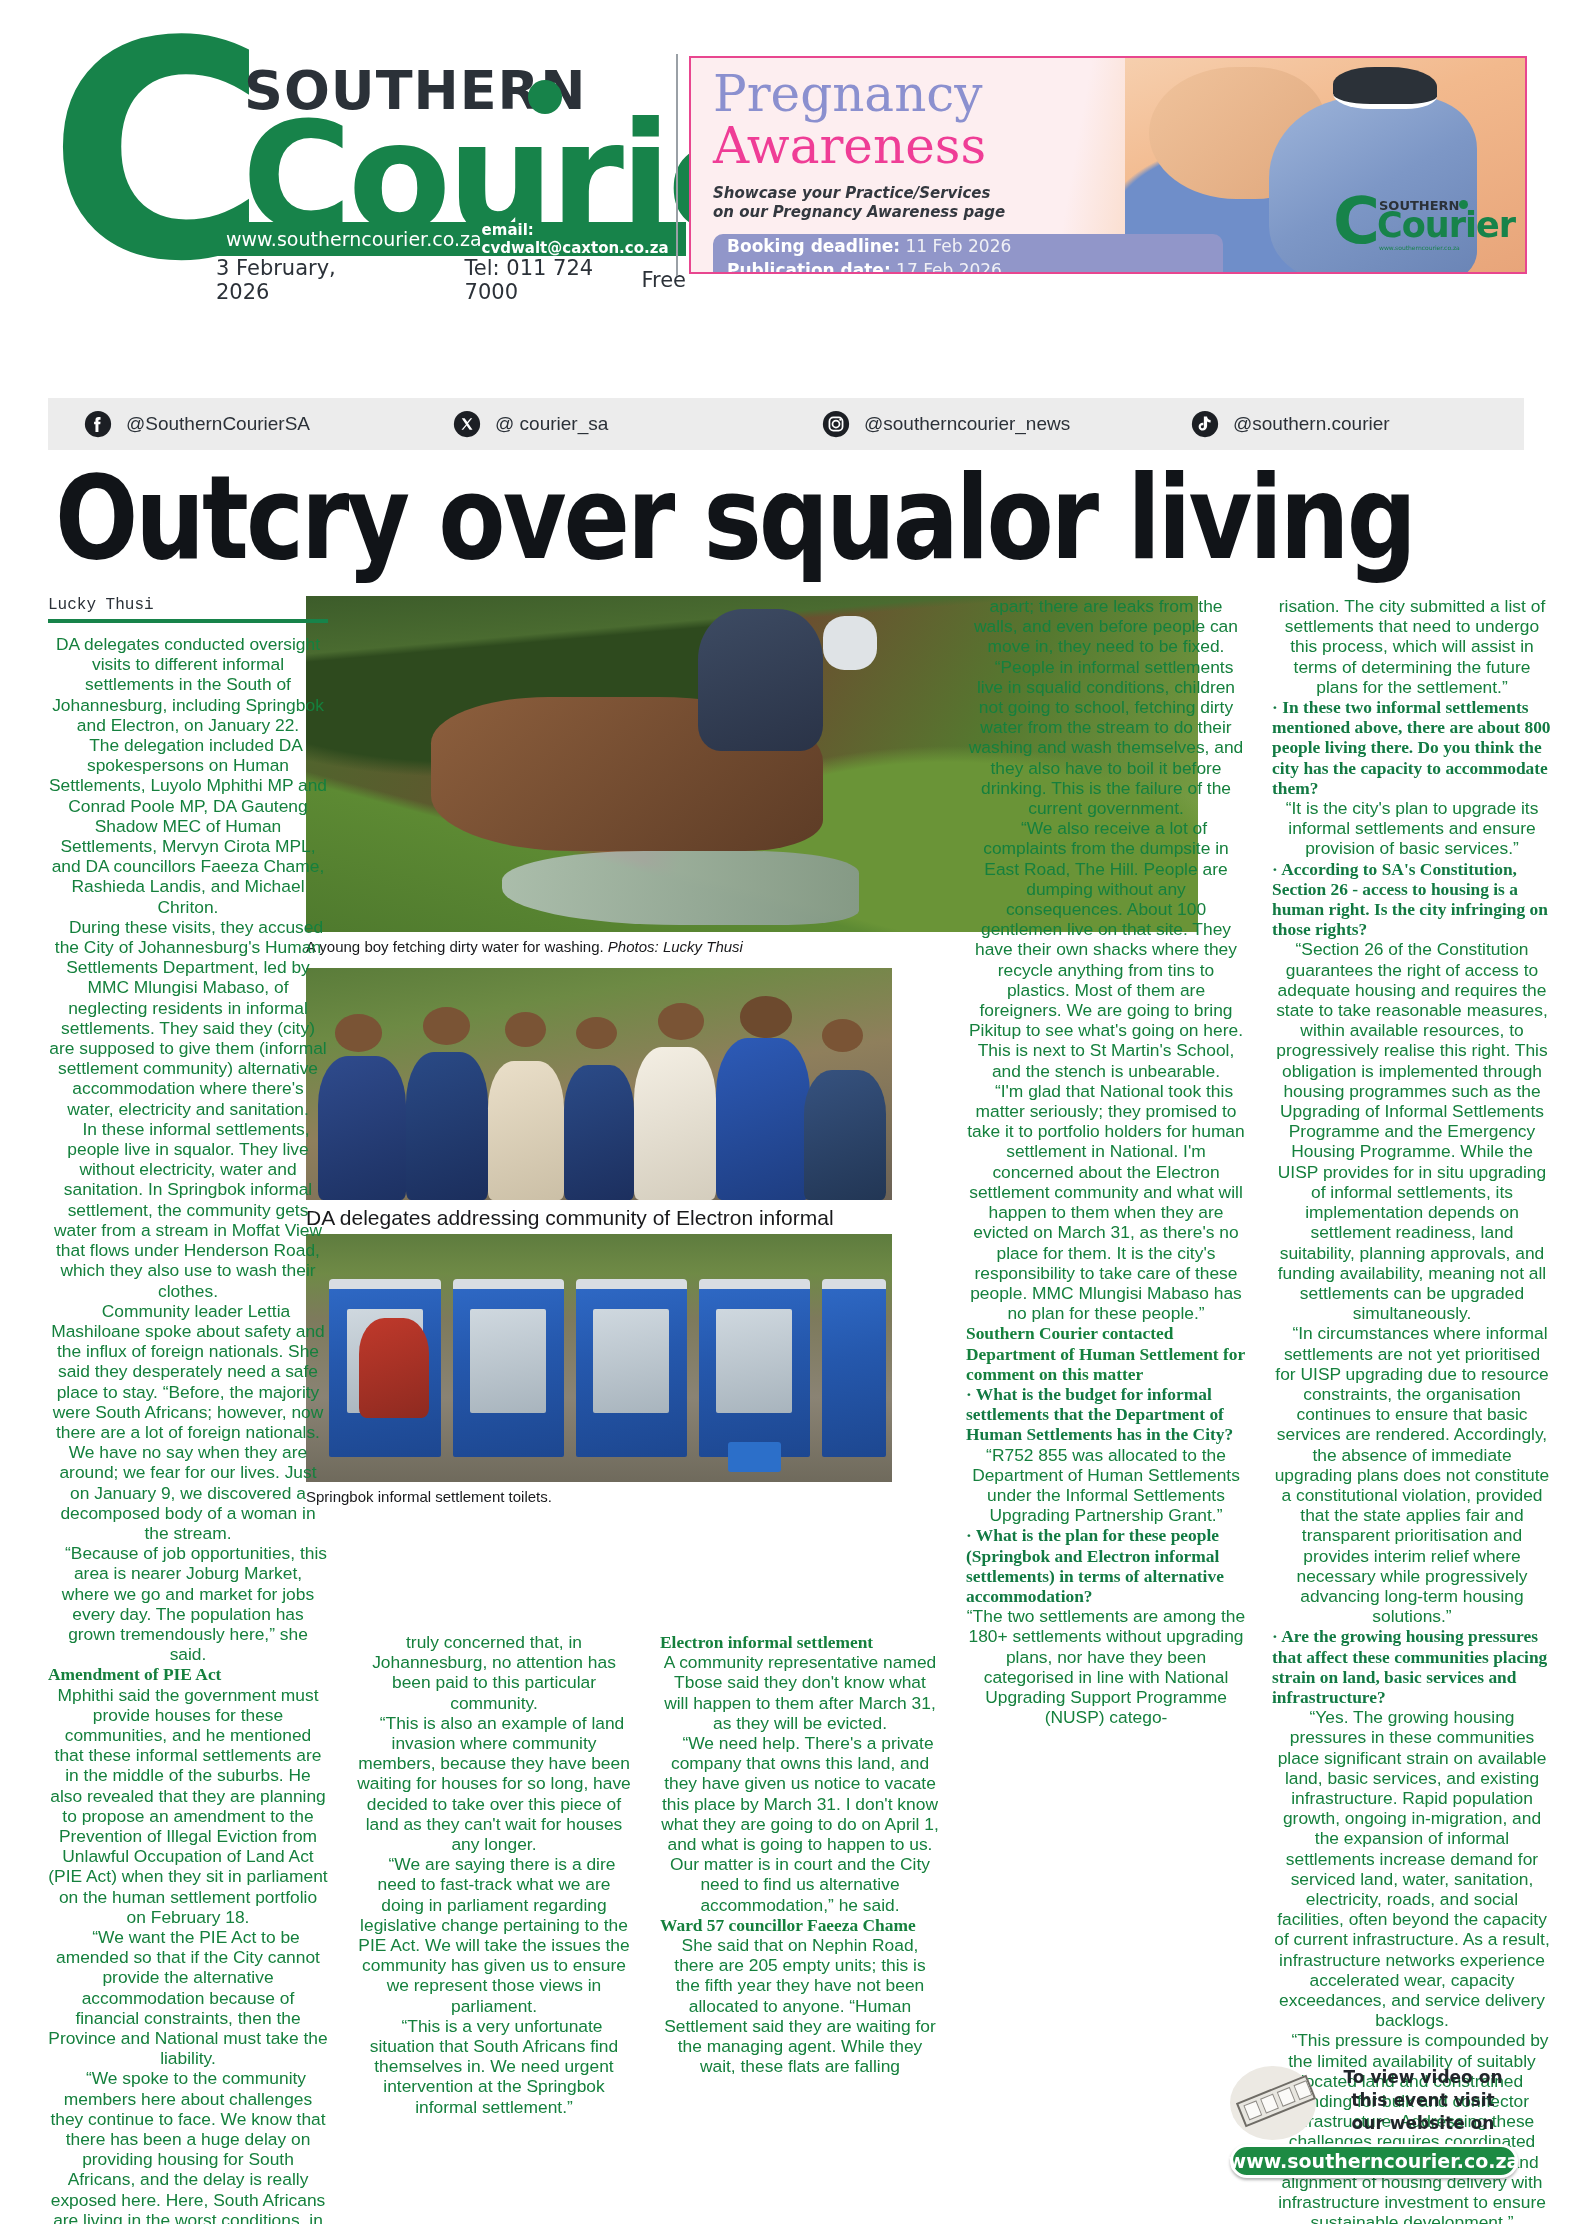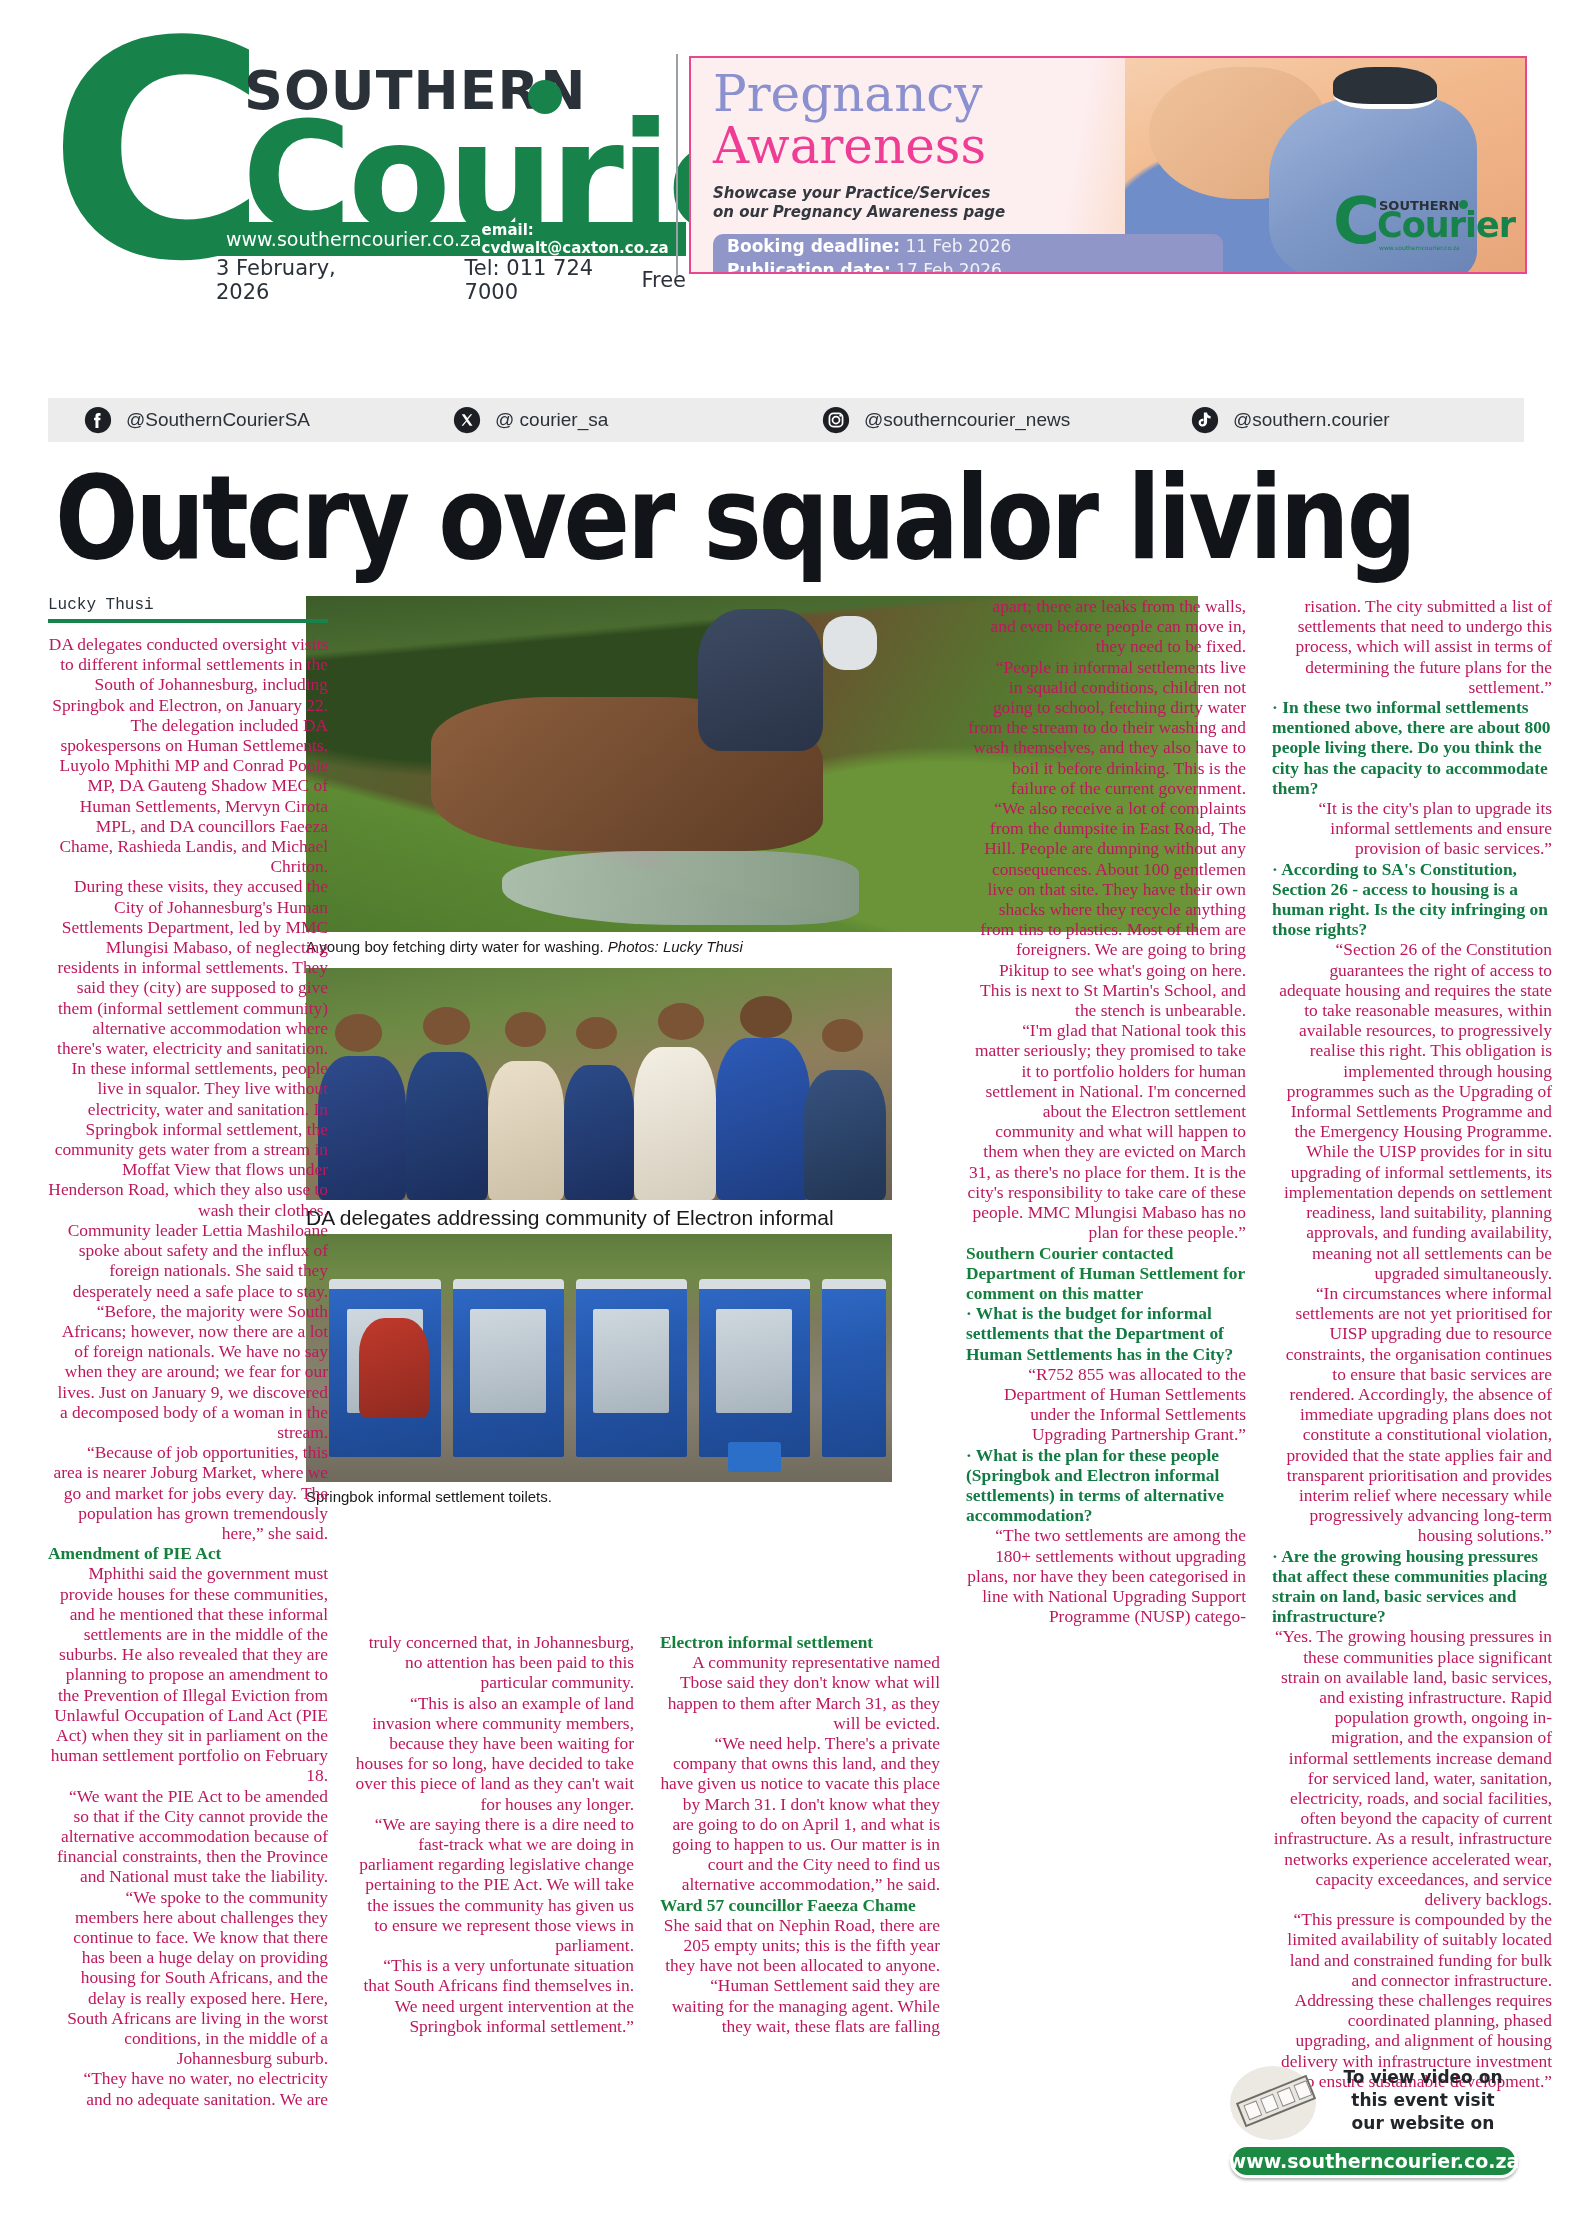--- a/index.html
+++ b/index.html
@@ -143,21 +143,21 @@
     position:absolute; left:44px; top:14px; font-size:35px; font-weight:bold;
     color:#17834a; letter-spacing:-1px; line-height:35px;
   }
   .preg-logo .pl-url {
     position:absolute; left:46px; top:50px; font-size:6px; color:#17834a;
   }
 
   
   .social-bar {
     position:absolute; left:48px; top:398px;
-    width:1476px; height:44px;
+    width:1476px; height:52px;
     background:#ececec;
     display:flex; align-items:center;
   }
   .social-item { display:flex; align-items:center; width:25%; padding-left:36px; }
   .social-item .sname {
     font-family:"Liberation Sans", sans-serif;
     font-size:19px; color:#2b3138; margin-left:14px;
   }
   .sicon { width:28px; height:28px; flex:0 0 28px; }
 
@@ -184,23 +184,23 @@
   .c4 { left:918px; }
   .c5 { left:1224px; }
 
   .byline {
     font-family:Liberation Mono, monospace;
     font-size:16px; color:#2b3138; margin-bottom:5px;
   }
   .byline-rule { height:4px; background:#17834a; margin-bottom:11px; }
 
   p.bt {
-    font-family:Liberation Serif, serif;
+    font-family:Liberation Sans, sans-serif;
     font-size:17.4px; line-height:20.2px;
-    color:#be185d; margin:0; text-align:right;
+    color:#15803d; margin:0; text-align:center;
     text-indent:16px; hyphens:auto;
   }
   p.bt.noind { text-indent:0; }
   p.sub {
     font-family:"Liberation Serif", serif;
     font-weight:bold; font-size:17.4px; line-height:20.2px;
     color:#15803d; margin:0; text-indent:0;
   }
   p.q {
     font-family:"Liberation Serif", serif;

